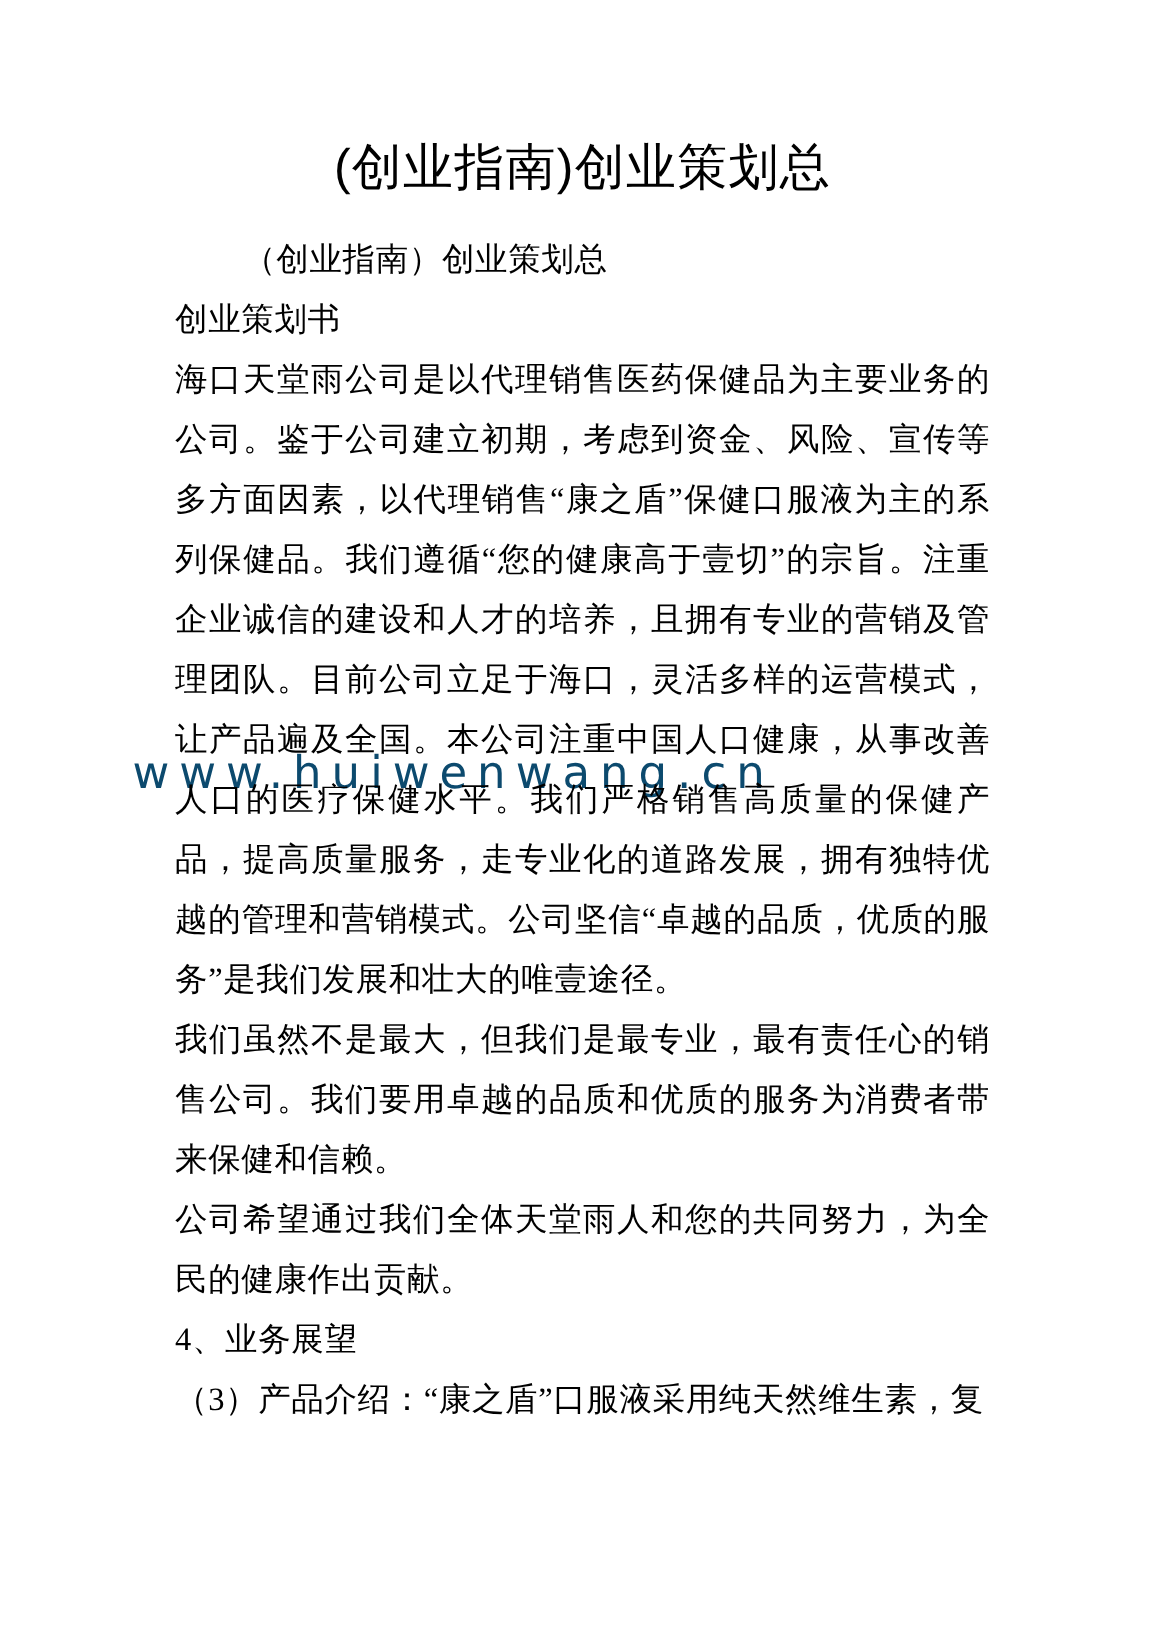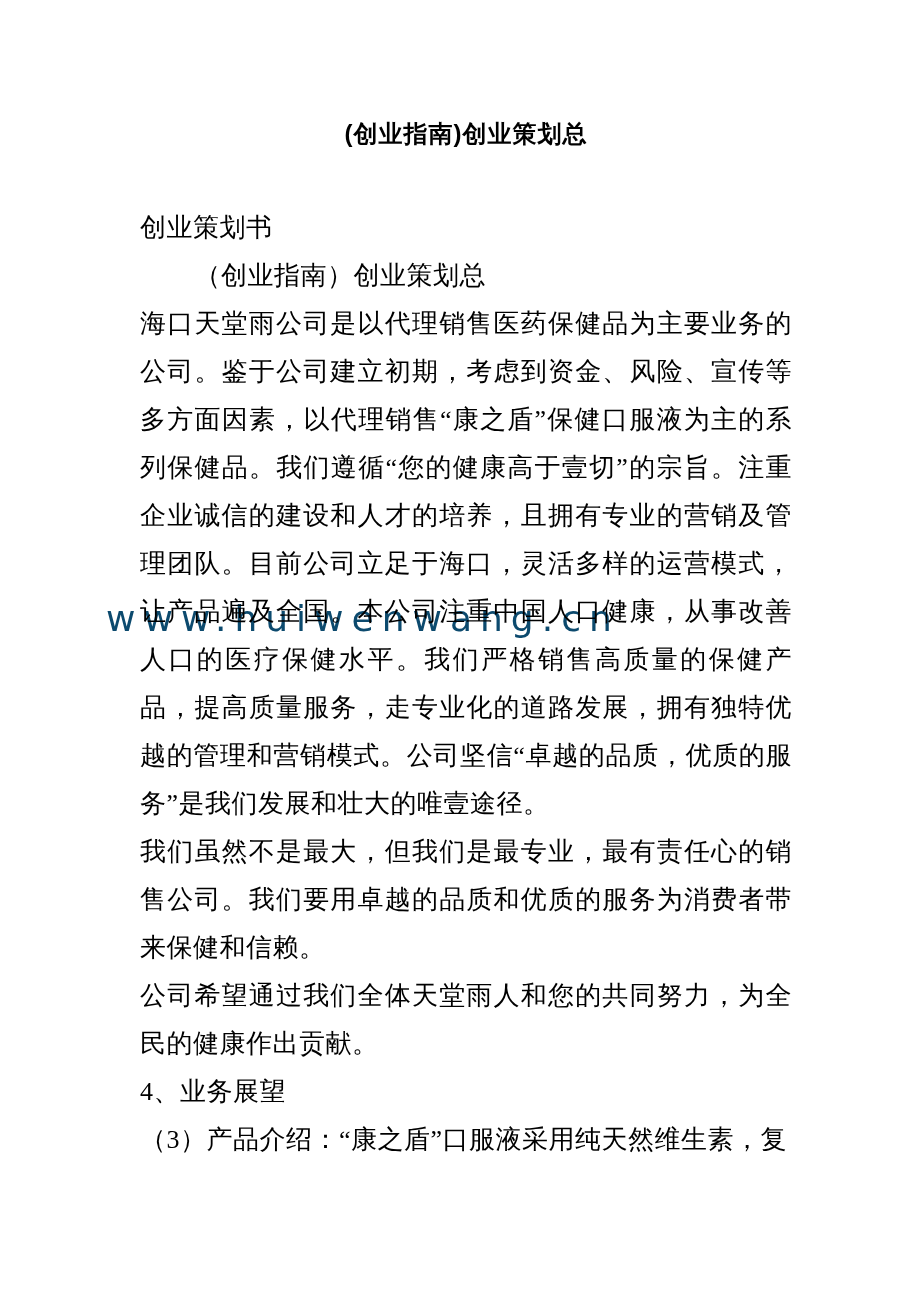--- a/index.html
+++ b/index.html
@@ -29,25 +29,25 @@
     user-select: none;
   }
   .content {
     position: absolute;
     left: 140px;
     top: 0;
     width: 652px;
     z-index: 1;
   }
   .doc-title {
-    margin: 112px 0 48px 0;
+    margin: 112px 0 28px 0;
     text-align: center;
-    font-size: 24px;
+    font-size: 40px;
     line-height: 44px;
-    font-weight: 700;
+    font-weight: 400;
     letter-spacing: 1px;
     font-family: "Liberation Sans", "DejaVu Sans", sans-serif;
   }
   .para {
     margin: 0;
     font-size: 26px;
     line-height: 48px;
     letter-spacing: 0.5px;
     text-align: justify;
     word-break: break-all;
@@ -60,23 +60,23 @@
 <body>
 
 <div class="page">
 
   <div class="watermark">www.huiwenwang.cn</div>
 
   <div class="content">
 
     <h1 class="doc-title">(创业指南)创业策划总</h1>
 
+    <p class="para indent">（创业指南）创业策划总</p>
+
     <p class="para">创业策划书</p>
-
-    <p class="para indent">（创业指南）创业策划总</p>
 
 
     <p class="para">海口天堂雨公司是以代理销售医药保健品为主要业务的公司。鉴于公司建立初期，考虑到资金、风险、宣传等多方面因素，以代理销售“康之盾”保健口服液为主的系列保健品。我们遵循“您的健康高于壹切”的宗旨。注重企业诚信的建设和人才的培养，且拥有专业的营销及管理团队。目前公司立足于海口，灵活多样的运营模式，让产品遍及全国。本公司注重中国人口健康，从事改善人口的医疗保健水平。我们严格销售高质量的保健产品，提高质量服务，走专业化的道路发展，拥有独特优越的管理和营销模式。公司坚信“卓越的品质，优质的服务”是我们发展和壮大的唯壹途径。</p>
 
     <p class="para">我们虽然不是最大，但我们是最专业，最有责任心的销售公司。我们要用卓越的品质和优质的服务为消费者带来保健和信赖。</p>
 
     <p class="para">公司希望通过我们全体天堂雨人和您的共同努力，为全民的健康作出贡献。</p>
 
     <p class="para">4、业务展望</p>
 

